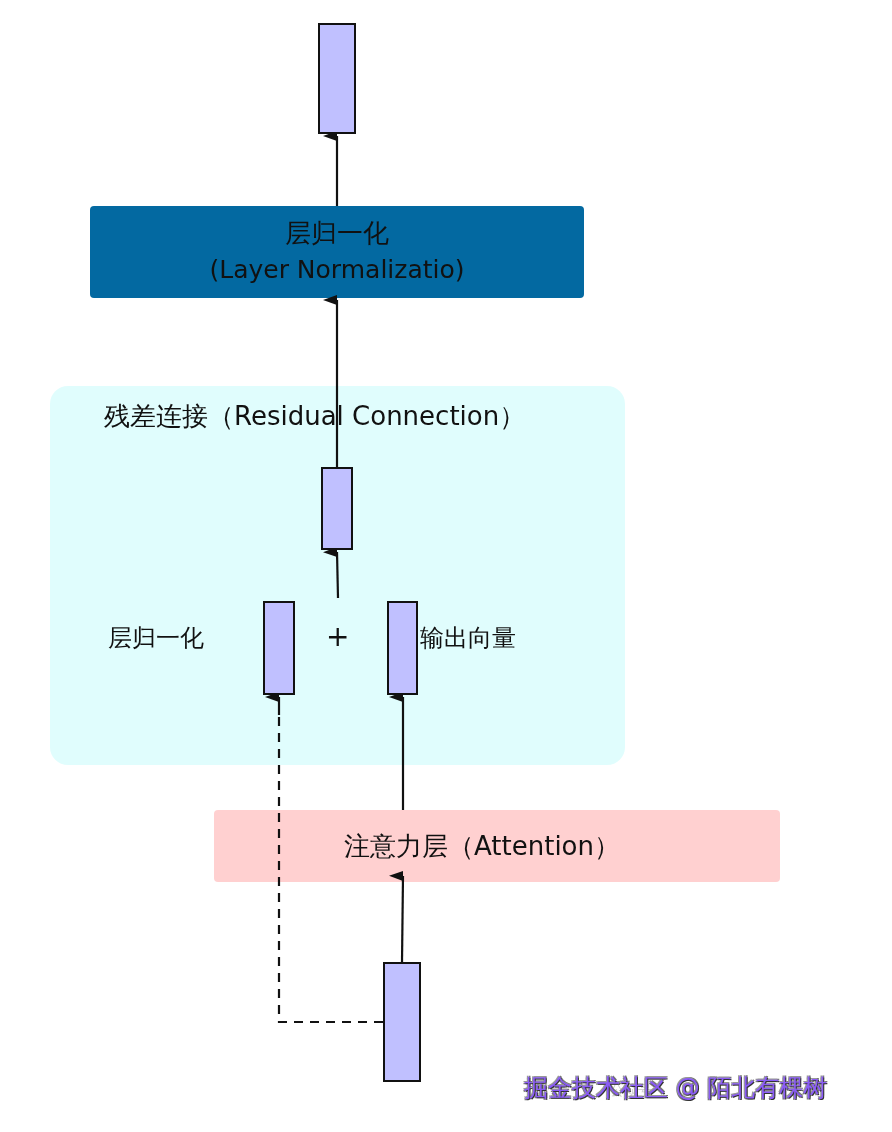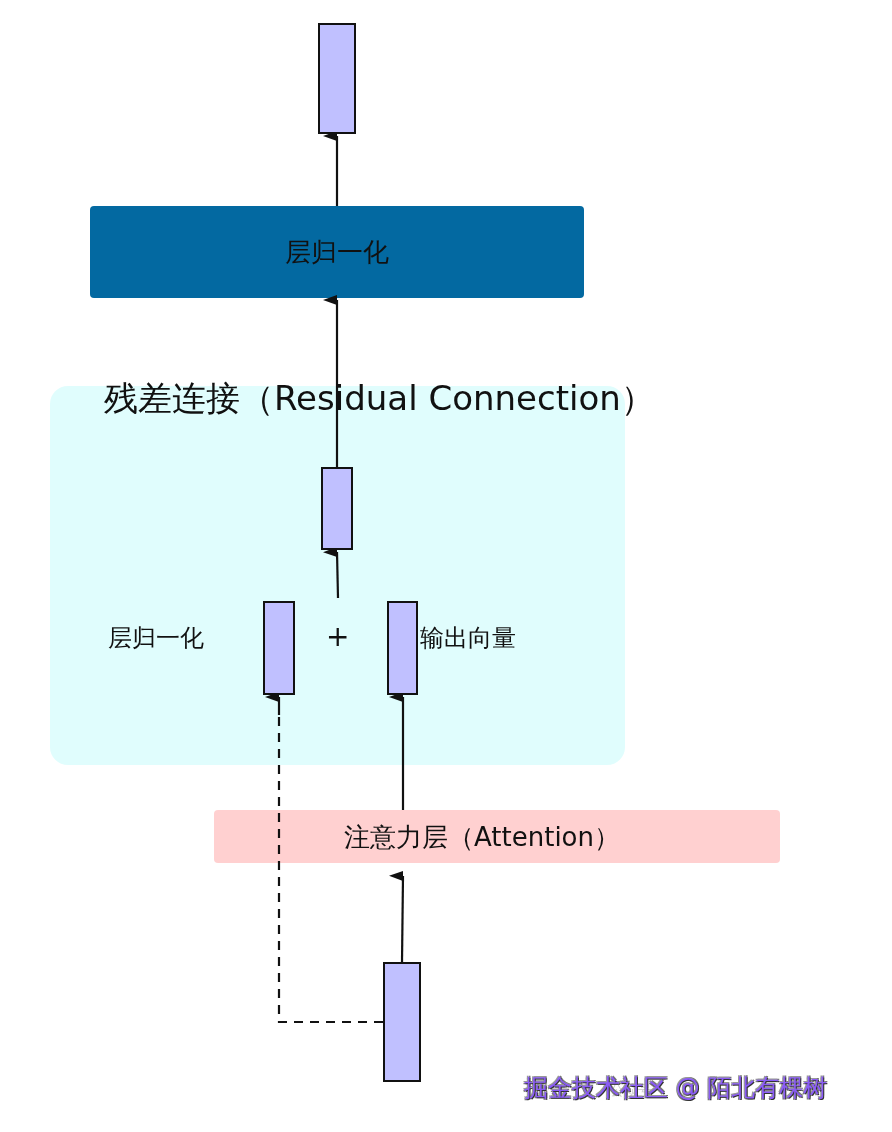--- a/index.html
+++ b/index.html
@@ -4,41 +4,42 @@
 <style>
   html, body { margin: 0; padding: 0; background: #ffffff; }
   body { width: 892px; height: 1132px; position: relative; overflow: hidden;
          font-family: "DejaVu Sans", "Liberation Sans", sans-serif; color: #111; }
   .box { position: absolute; }
   .ln-box { left: 90px; top: 206px; width: 494px; height: 92px; background: #cdeefd; border-radius: 4px;
             display: flex; flex-direction: column; align-items: center; justify-content: center; }
   .ln-line1 { font-size: 26px; line-height: 36px; }
   .ln-line2 { font-size: 25px; line-height: 38px; }
   .res-box { left: 50px; top: 386px; width: 575px; height: 379px; background: #e0fdfd; border-radius: 18px; }
-  .res-title { position: absolute; left: 104px; top: 380px; font-size: 34px; line-height: 36px; white-space: nowrap; }
-  .att-box { left: 214px; top: 810px; width: 566px; height: 53px; background: #ffd0d0; border-radius: 4px;
+  .res-title { position: absolute; left: 104px; top: 398px; font-size: 26px; line-height: 36px; white-space: nowrap; }
+  .att-box { left: 214px; top: 810px; width: 566px; height: 72px; background: #ffd0d0; border-radius: 4px;
              display: flex; align-items: center; justify-content: center; }
   .att-label { font-size: 26px; line-height: 36px; white-space: nowrap; margin-left: -30px; }
   .vec { position: absolute; background: #c0c0ff; border: 2px solid #111; box-sizing: border-box; }
   .side-label { position: absolute; font-size: 24px; line-height: 32px; white-space: nowrap; }
   .plus { position: absolute; font-size: 28px; line-height: 30px; }
   .watermark { position: absolute; left: 524px; top: 1072px; font-size: 24px; line-height: 32px; color: #8b5cf6;
                white-space: nowrap;
                text-shadow: 1px 1px 0 #333, -1px -1px 0 #999, 1px -1px 0 #777, -1px 1px 0 #777; }
   .wm-faint { position: absolute; left: 610px; top: 1082px; font-size: 14px; color: rgba(150,150,150,0.45); white-space: nowrap; }
   svg.arrows { position: absolute; left: 0; top: 0; }
 </style>
 </head>
 <body>
 
 <div class="box res-box" style="background: rgb(224, 253, 253);"></div>
 <div class="res-title">残差连接（Residual Connection）</div>
 
 <div class="box ln-box" style="background: #0369a1;">
   <div class="ln-line1">层归一化</div>
+  <div class="ln-line2">(Layer Normalizatio)</div>
 </div>
 
 <div class="box att-box" style="background: rgb(255, 208, 208);">
   <div class="att-label">注意力层（Attention）</div>
 </div>
 
 <svg class="arrows" width="892" height="1132">
   <defs>
     <marker id="ah" markerWidth="10" markerHeight="14" refX="5" refY="14" orient="auto-start-reverse" markerUnits="userSpaceOnUse" viewBox="0 0 10 14">
       <path d="M0,14 L5,0 L10,14 Z" fill="#111"></path>

